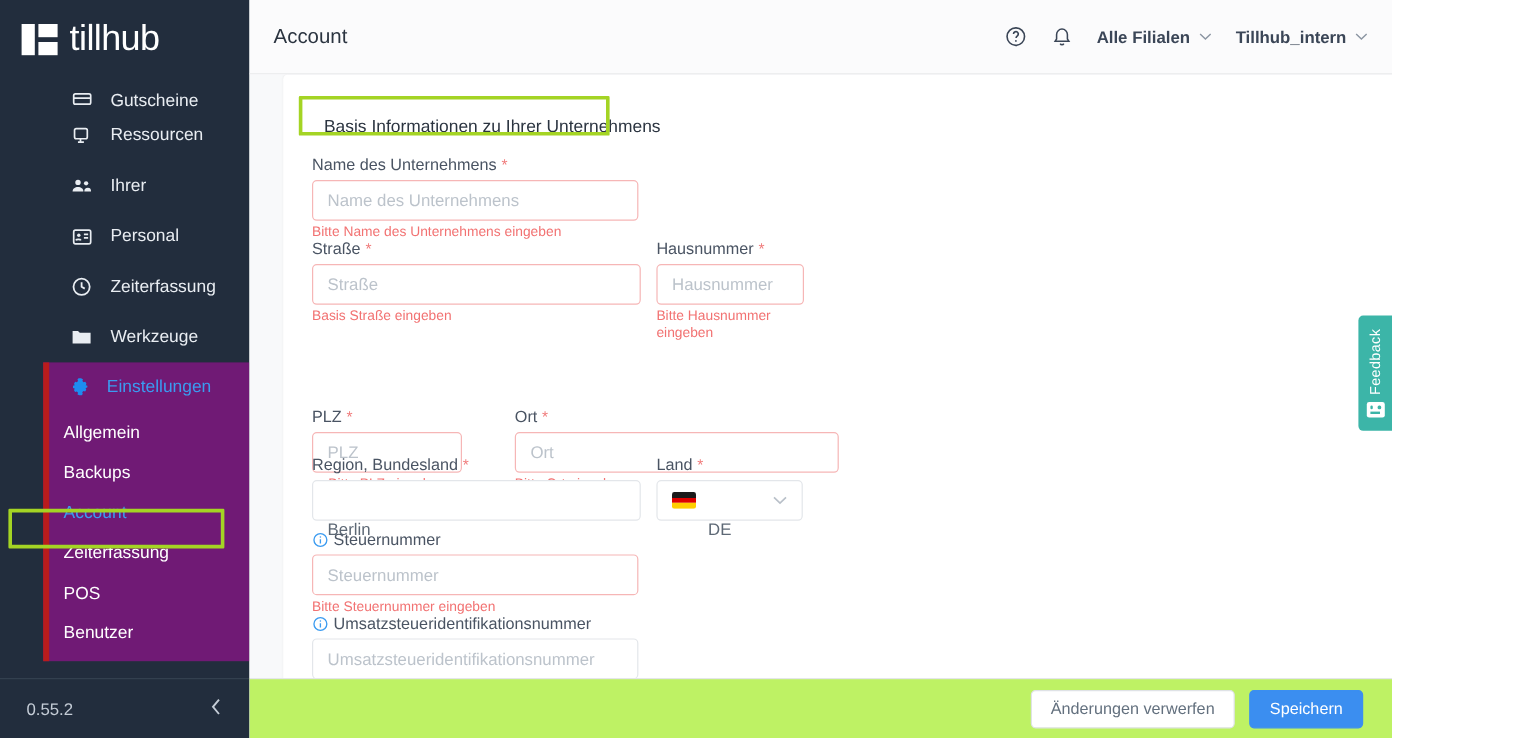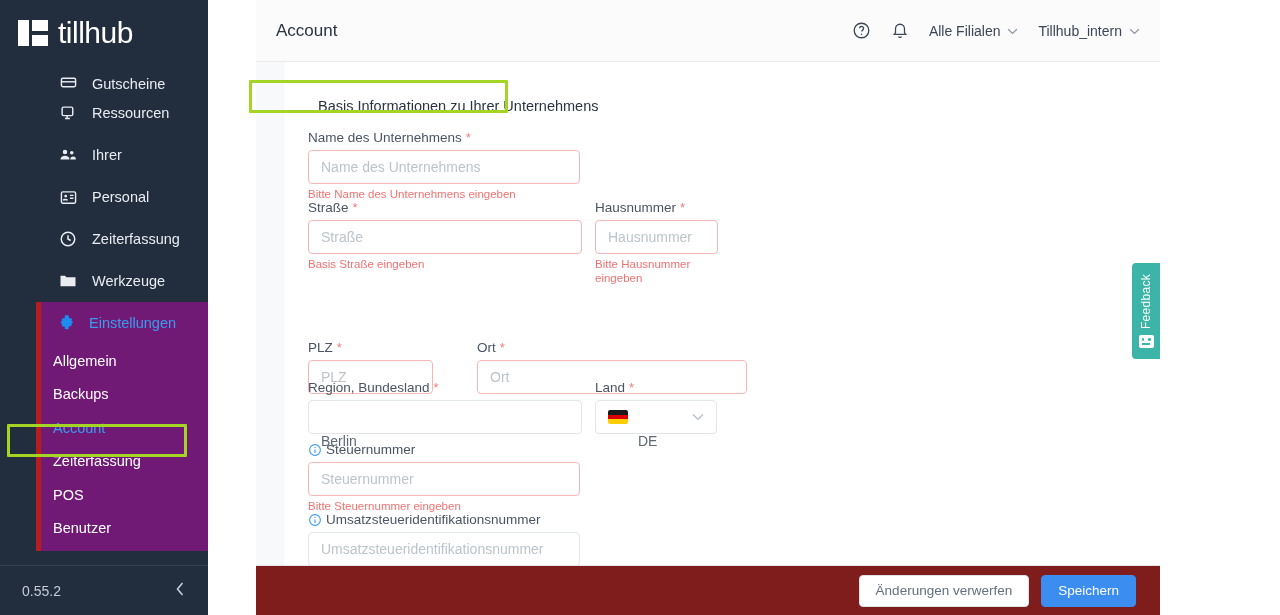--- a/index.html
+++ b/index.html
@@ -2,21 +2,21 @@
 <html><head>
 <meta charset="utf-8">
 <style>
   * { box-sizing: border-box; margin: 0; padding: 0; }
   html, body {
     width: 1280px; height: 615px;
     overflow: hidden;
     font-family: "Liberation Sans", sans-serif;
     background: #ffffff;
   }
-  .app { position: relative; width: 1160px; height: 615px; display: flex; gap: 48px; }
+  .app { position: relative; width: 1160px; height: 615px; display: flex; }
 
   
   .sidebar {
     width: 208px; height: 615px;
     background: #222d3d;
     color: #ffffff;
     display: flex; flex-direction: column;
     position: relative;
     flex: 0 0 208px;
   }
@@ -76,21 +76,21 @@
   .main {
     flex: 1 1 auto; height: 615px; display: flex; flex-direction: column;
     background: #f8f9fa; position: relative;
   }
   .topbar {
     height: 62px; background: #fbfbfc; border-bottom: 1px solid #e9eaec;
     display: flex; align-items: center; padding: 0 20px 0 20px;
     flex: 0 0 62px;
   }
   .page-title { font-size: 17px; color: #2b3440; }
-  .topbar-right { margin-left: auto; display: flex; align-items: center; gap: 20px; }
+  .topbar-right { margin-left: auto; display: flex; align-items: center; gap: 20px; font-weight: bold; }
   .ticon { color: #3b4657; display: flex; align-items: center; }
   .tmenu { display: flex; align-items: center; gap: 7px; font-size: 14px; color: #3b4657; }
   .chev { font-size: 11px; color: #8c96a3; }
 
   .content-area {
     flex: 1 1 auto; position: relative; overflow: hidden;
     background: #f8f9fa; padding: 0 0 0 0;
   }
   .card {
     position: absolute; left: 28px; top: 0px; width: 1010px;
@@ -121,21 +121,21 @@
   
   .fld { position: absolute; }
 
   .select-inner { display:flex; align-items:center; width:100%; gap: 10px; }
   .flag { width: 20px; height: 14px; border-radius: 2px; overflow: hidden; display:flex; flex-direction: column; flex: 0 0 20px;}
   .flag span { display:block; height: 33.33%; }
   .f-black { background: #1a1a1a; } .f-red { background: #dd0000; } .f-gold { background: #ffce00; }
   .sel-chev { margin-left: auto; color: #b9c0c9; font-size: 12px; }
 
   .footer-bar {
-    height: 50px; flex: 0 0 50px; background: #7f1d1d;
+    height: 50px; flex: 0 0 50px; background: #bef264;
     border-top: 1px solid #e4e6e9;
     display: flex; align-items: center; justify-content: flex-end;
     padding-right: 24px; gap: 12px;
   }
   .btn {
     height: 32px; border-radius: 4px; font-size: 13.5px;
     display: flex; align-items: center; justify-content: center;
     padding: 0 16px; cursor: pointer;
   }
   .btn-secondary { background: #ffffff; border: 1px solid #dfe2e6; color: #63707e; }

